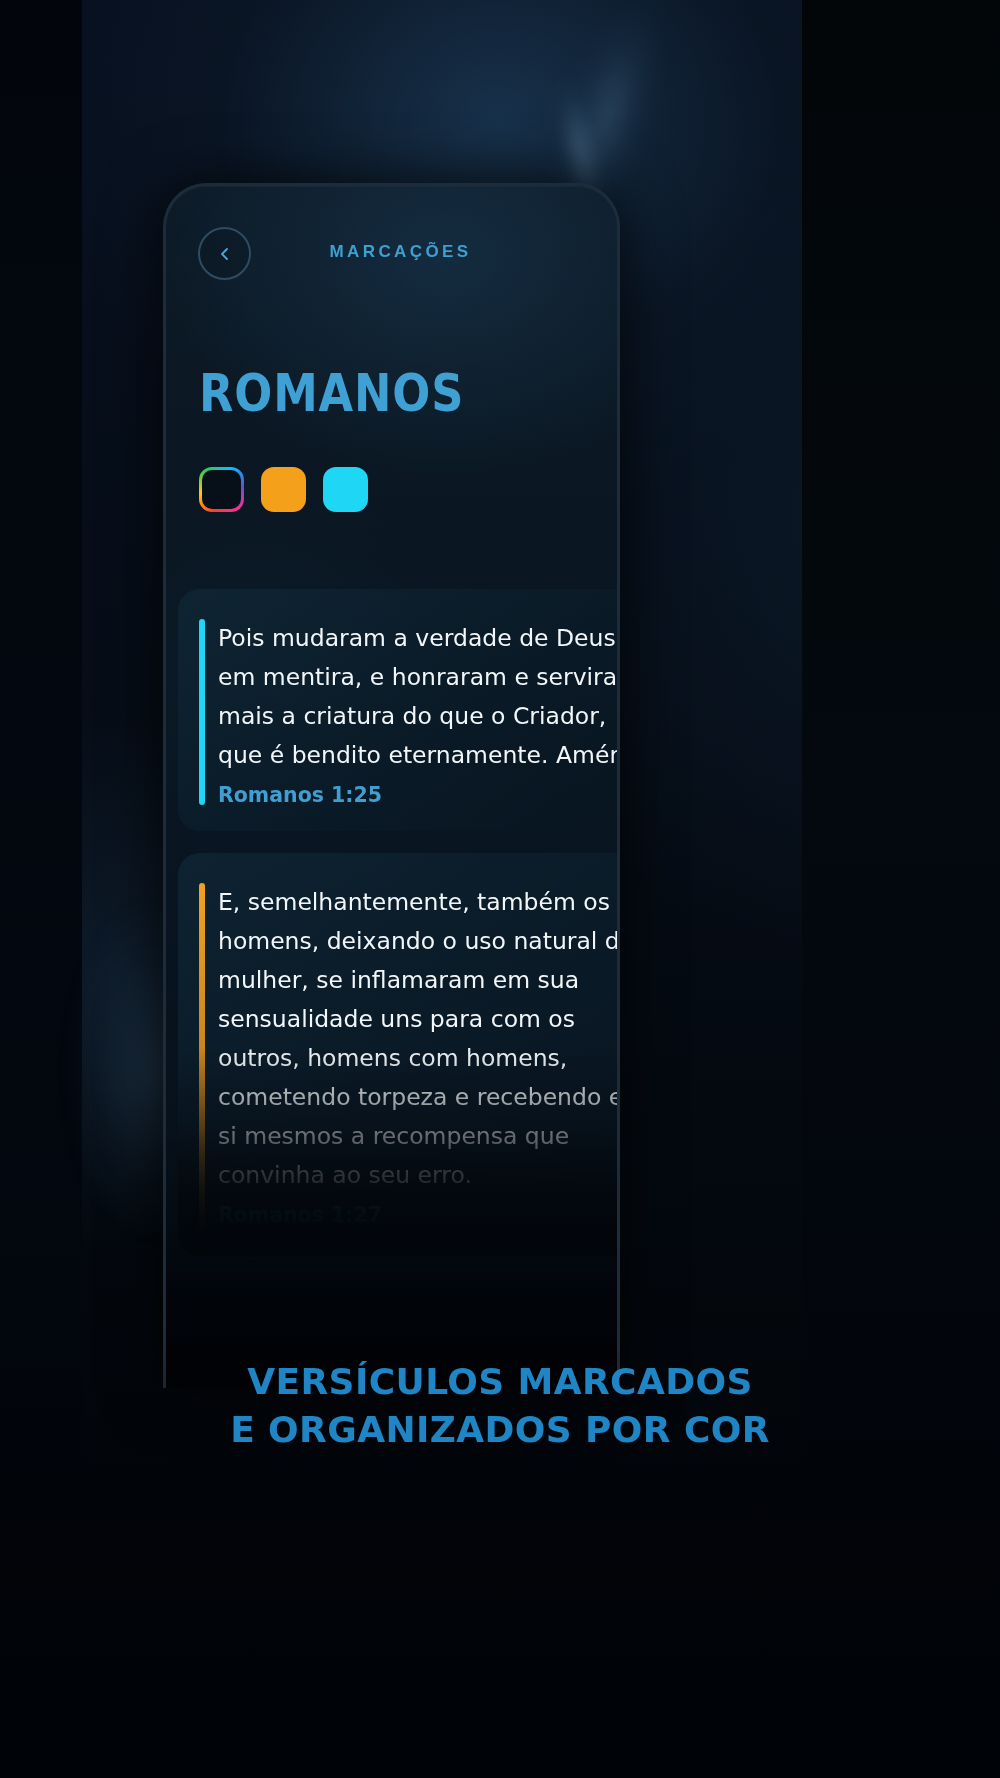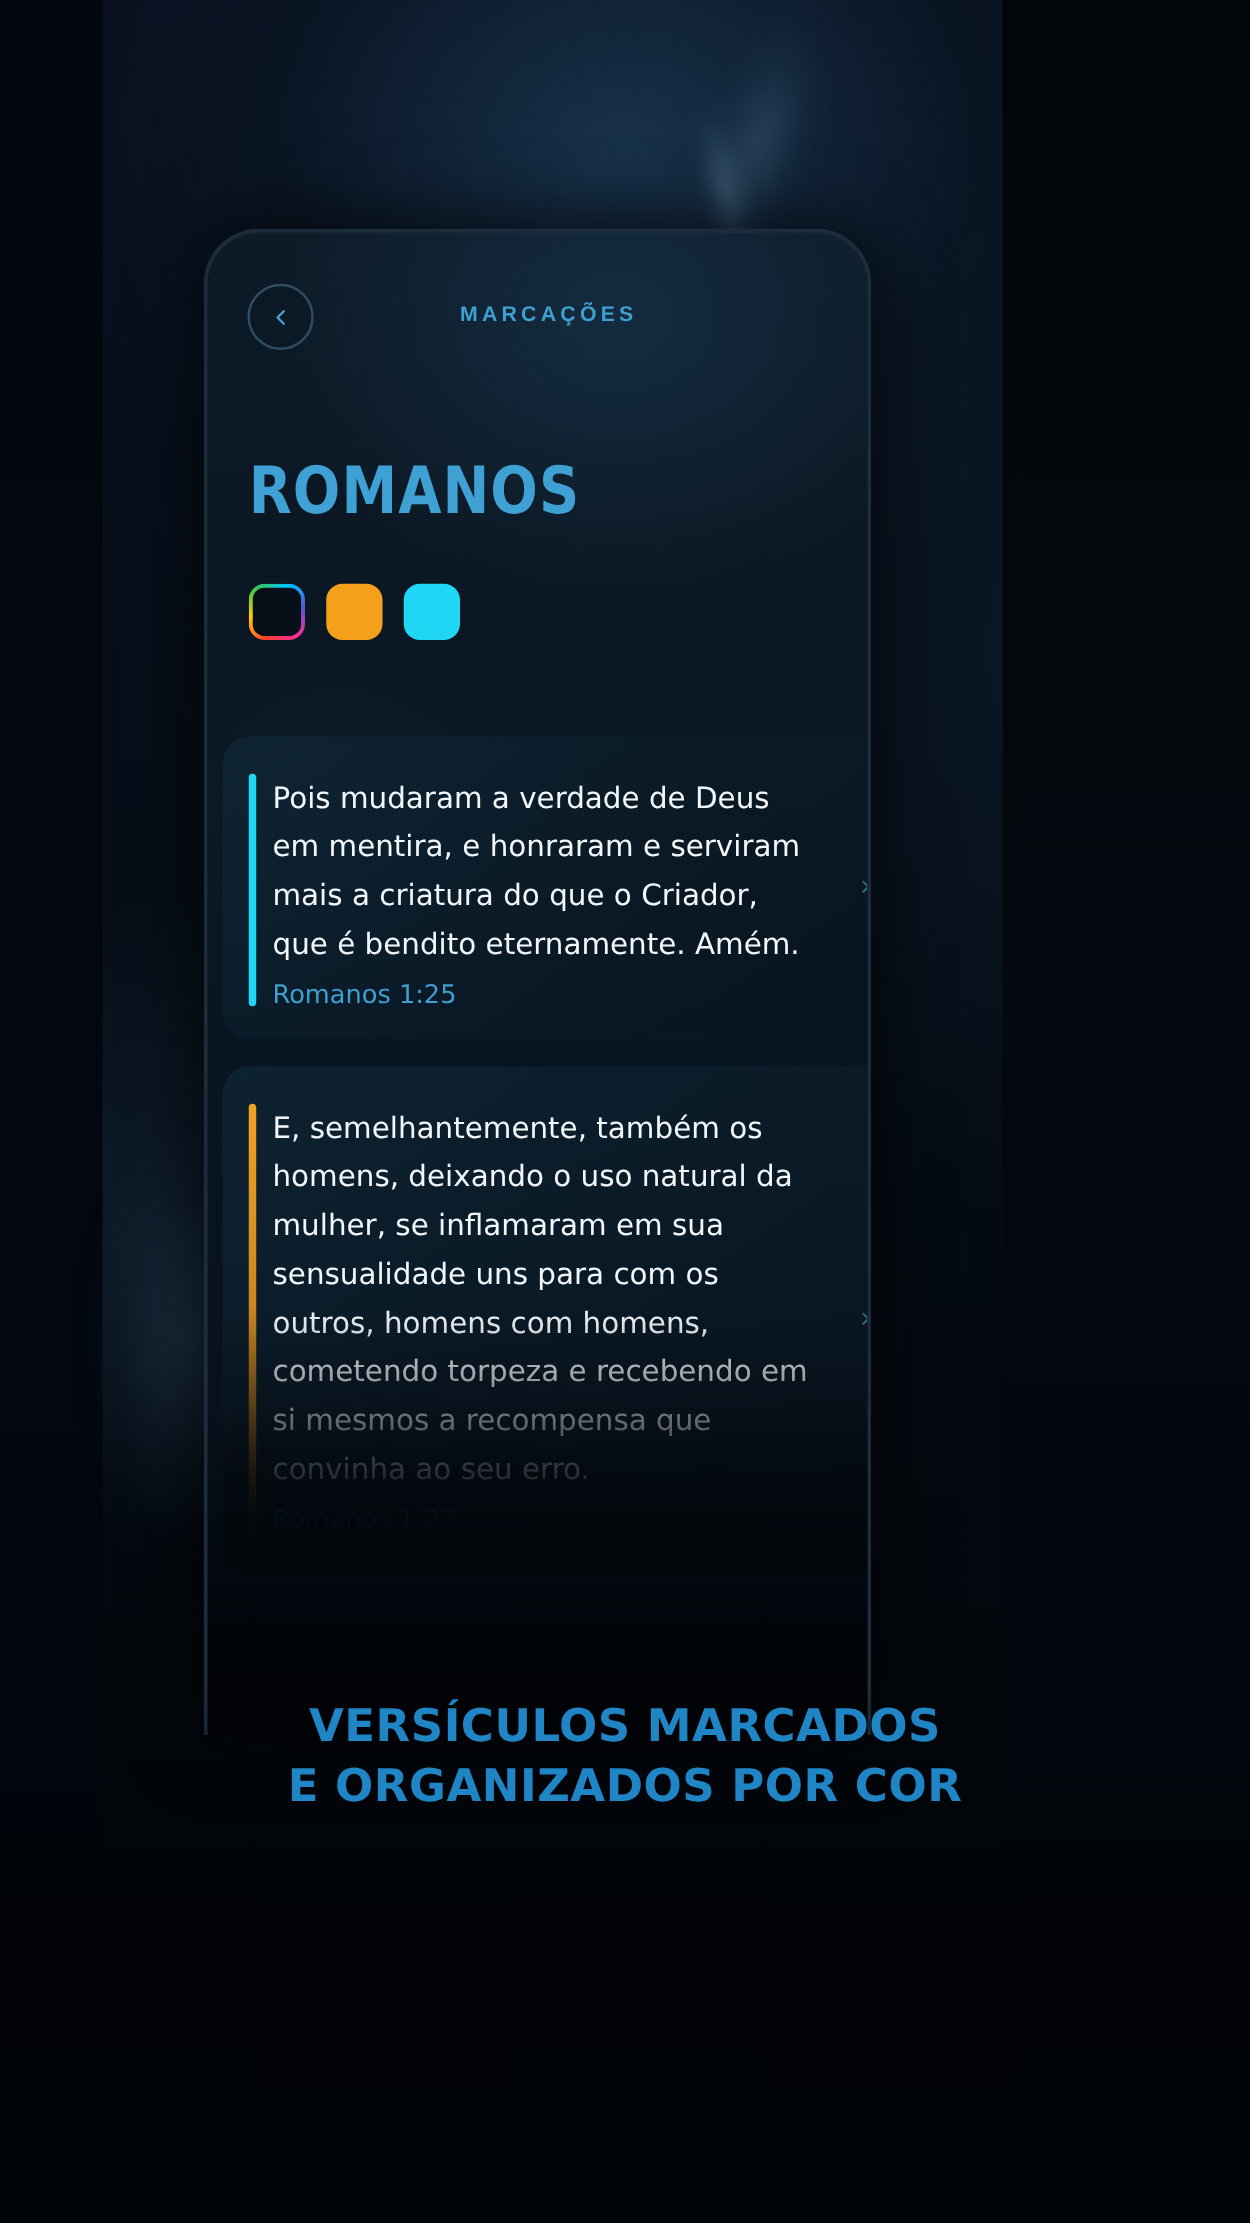--- a/index.html
+++ b/index.html
@@ -58,21 +58,21 @@
   .bg-bottomfade {
     position: absolute; left:0; bottom: 0; width: 1000px; height: 430px;
     background: linear-gradient(180deg, rgba(2,5,10,0) 0%, rgba(1,3,7,0.85) 55%, #000307 100%);
   }
 
   
   .phone {
     position: absolute;
     left: 163px;
     top: 183px;
-    width: 534px;
+    width: 457px;
     height: 1205px;
     border-radius: 44px 44px 0 0;
     background: linear-gradient(180deg, #0d1b28 0%, #0a1621 30%, #081420 60%, #050d16 100%);
     border: 3px solid #1c2c3a;
     border-bottom: none;
     box-shadow: 0 0 60px rgba(0,0,0,0.75), inset 0 1px 0 rgba(255,255,255,0.04);
     overflow: hidden;
   }
   .phone-inner {
     position: absolute;
@@ -175,21 +175,21 @@
     color: #f2f6f8;
     font-size: 23.5px;
     line-height: 39px;
     font-family: "DejaVu Sans", sans-serif;
     font-weight: 400;
   }
   .verse-ref {
     margin-top: 8px;
     color: #3f9fd0;
     font-size: 20.5px;
-    font-weight: 400;
+    font-weight: 700;
     font-family: "DejaVu Sans", sans-serif;
   }
   .card-close {
     position: absolute;
     right: 28px;
     top: 50%;
     transform: translateY(-50%);
     color: #2e6f93;
     font-size: 22px;
     line-height: 1;

